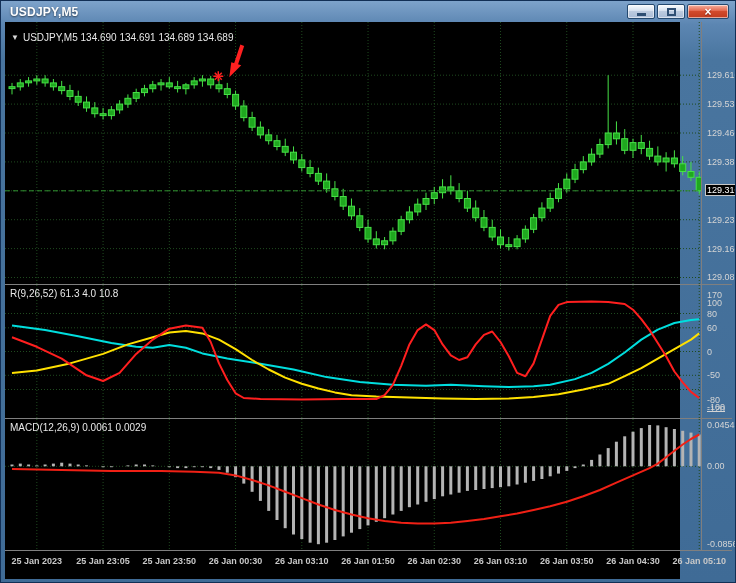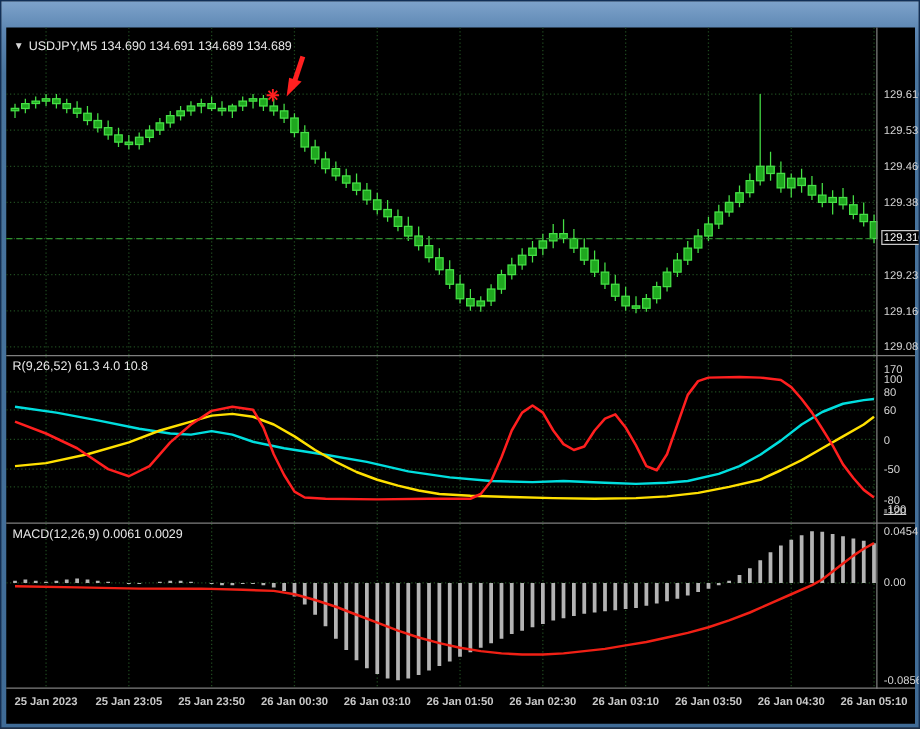--- a/index.html
+++ b/index.html
@@ -15,21 +15,21 @@
     display:flex;align-items:center;justify-content:center;
     background:linear-gradient(180deg,#fbfdfe 0%,#d6e1ef 45%,#bccbdf 50%,#a9bcd6 100%);
     box-shadow:inset 0 0 0 1px rgba(255,255,255,.55);}
   .winbtn.min,.winbtn.max{width:28px;}
   .winbtn.close{width:42px;
     background:linear-gradient(180deg,#f6b1a1 0%,#e2674d 45%,#d14a2c 50%,#c03b1f 100%);}
   .glyph-min{display:block;width:9px;height:3px;background:#2f4f73;margin-top:6px;}
   .glyph-max{display:block;width:9px;height:8px;border:2px solid #2f4f73;box-sizing:border-box;}
   .glyph-close{color:#fff;font-size:12px;font-weight:bold;line-height:12px;
     text-shadow:0 1px 1px #7c1d0e;}
-  .client{position:absolute;left:4px;top:21px;width:727px;height:557px;background:#000;}
+  .client{position:absolute;left:4px;top:21px;width:675px;height:557px;background:#000;}
   .client svg{position:absolute;left:0;display:block;}
   #svg-price{top:0;}
   #svg-osc{top:263px;}
   #svg-macd{top:397px;}
   .sep{position:absolute;left:0;width:727px;height:1px;background:#7f7f7f;}
   #sep1{top:262px;}  #sep2{top:396px;}  #sep3{top:528px;}
   .vaxis{position:absolute;left:696px;top:0;width:1px;height:529px;background:#7f7f7f;}
   .panel-label{position:absolute;color:#e8e8e8;font-size:10px;white-space:nowrap;z-index:5;}
   #lbl-price{left:6px;top:10px;}
   #lbl-osc{left:5px;top:266px;}
@@ -40,20 +40,34 @@
   .ptag{position:absolute;left:1px;color:#fff;font-size:9px;border:1px solid #c8c8c8;
     background:#000;padding:0 1px;white-space:nowrap;z-index:6;}
   #time-axis{position:absolute;left:0;top:529px;width:727px;height:27px;}
   .tlabel{position:absolute;top:5px;transform:translateX(-50%);color:#c8c8c8;
     font-size:9px;white-space:nowrap;font-weight:bold;}
 </style>
 </head>
 <body>
 
 <div class="window">
+  <div class="titlebar">
+    <span class="title">USDJPY,M5</span>
+    <div class="win-controls">
+      <button class="winbtn min">
+        <span class="glyph-min"></span>
+      </button>
+      <button class="winbtn max">
+        <span class="glyph-max"></span>
+      </button>
+      <button class="winbtn close">
+        <span class="glyph-close">×</span>
+      </button>
+    </div>
+  </div>
 
   <div class="client">
     <svg id="svg-price" width="697" height="262">
         <g>
           <line x1="31.839999999999996" y1="0" x2="31.839999999999996" y2="262" stroke="#1f4a1f" stroke-dasharray="1 2"></line>
           <line x1="98.08" y1="0" x2="98.08" y2="262" stroke="#1f4a1f" stroke-dasharray="1 2"></line>
           <line x1="164.32" y1="0" x2="164.32" y2="262" stroke="#1f4a1f" stroke-dasharray="1 2"></line>
           <line x1="230.55999999999997" y1="0" x2="230.55999999999997" y2="262" stroke="#1f4a1f" stroke-dasharray="1 2"></line>
           <line x1="296.79999999999995" y1="0" x2="296.79999999999995" y2="262" stroke="#1f4a1f" stroke-dasharray="1 2"></line>
           <line x1="363.03999999999996" y1="0" x2="363.03999999999996" y2="262" stroke="#1f4a1f" stroke-dasharray="1 2"></line>

